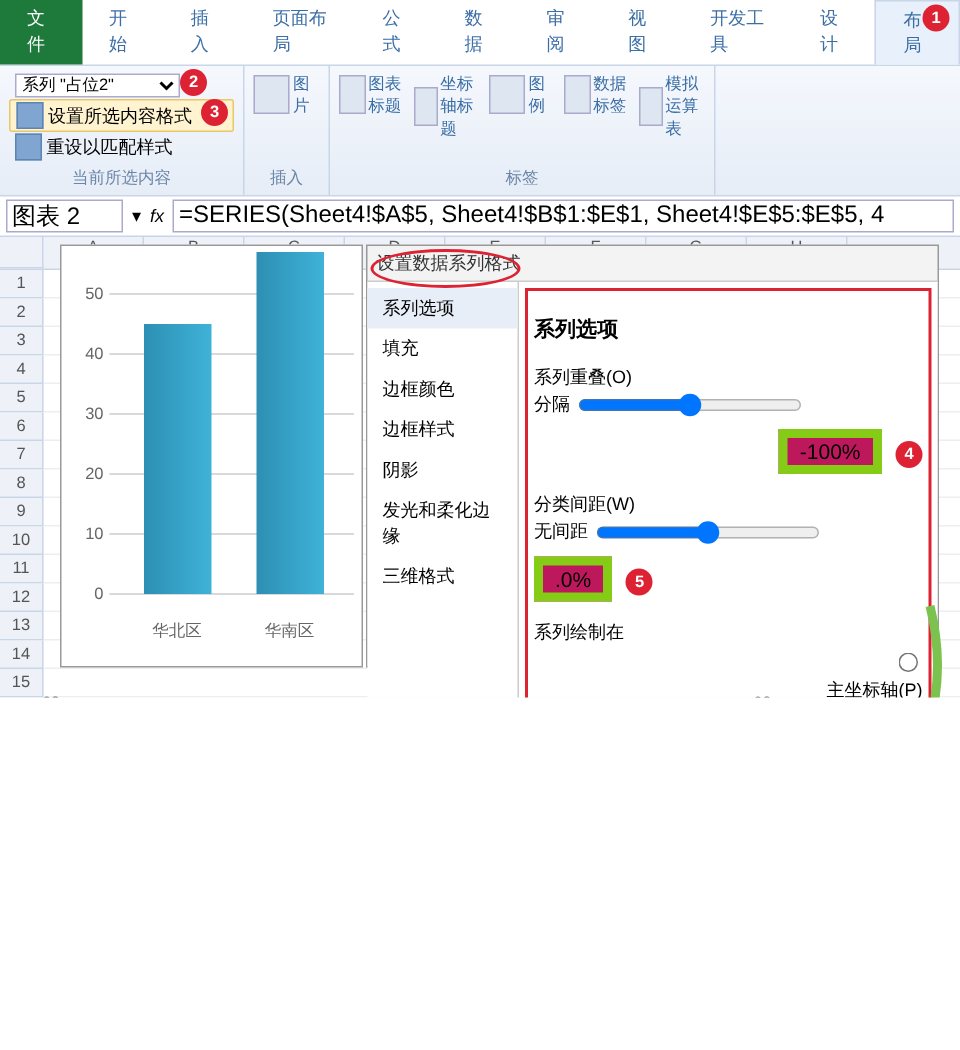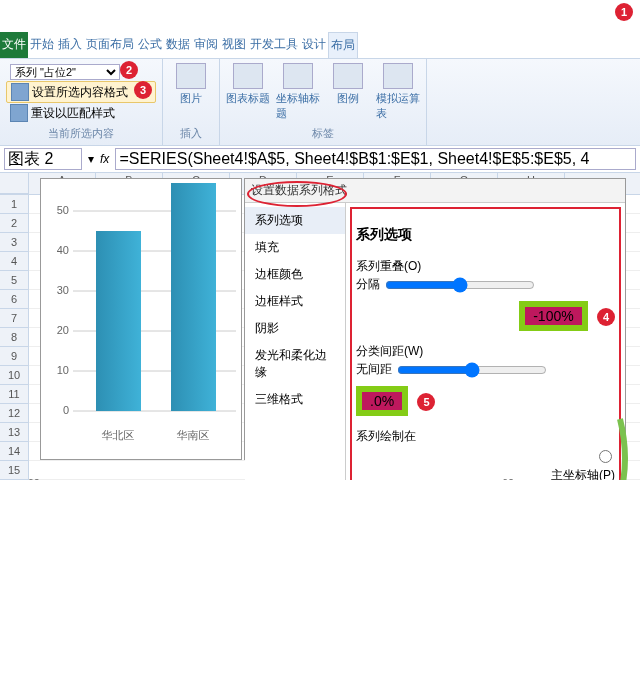--- a/index.html
+++ b/index.html
@@ -1,27 +1,27 @@
 <!DOCTYPE html>
 <html><head>
 <meta charset="utf-8">
 <style>
 body { margin:0; font-family:"Microsoft YaHei", sans-serif; font-size:12px; background:#fff; width:640px; }
 .tabs { display:flex; background:#fff; border-bottom:1px solid #c8d6e8; }
-.tab { padding:4px 2px; color:#3b6ea5; cursor:pointer;margin-top:32px; }
+.tab { padding:4px 18px; color:#3b6ea5; cursor:pointer; }
 .tab.file { background:#1e7a3a; color:#fff; }
 .tab.active { background:#e8f0fb; border-top:1px solid #c8d6e8; border-left:1px solid #c8d6e8; border-right:1px solid #c8d6e8; }
 .ribbon { display:flex; background:linear-gradient(#f5f8fd,#e6edf7); border-bottom:1px solid #c8d6e8; height:86px; }
 .group { display:flex; flex-direction:column; justify-content:space-between; border-right:1px solid #c8d6e8; padding:4px 6px; }
 .group-body { display:flex; gap:6px; align-items:flex-start; }
 .group-label { text-align:center; color:#6b86a8; font-size:11px; padding-top:2px; }
 .btn-small { display:flex; align-items:center; gap:3px; padding:1px 4px; cursor:pointer; }
 .btn-small.hl { background:#fff3d0; border:1px solid #e8c76b; border-radius:2px; }
 .ico { width:16px; height:16px; display:inline-block; background:#7fa5d0; border:1px solid #5c85b3; }
-.big-btn { display:flex; flex-direction:column; align-items:center; width:44px; gap:2px; cursor:pointer;justify-content:center; }
+.big-btn { display:flex; flex-direction:row; align-items:center; width:44px; gap:2px; cursor:pointer;justify-content:center; }
 .big-ico { width:28px; height:24px; background:#dde6f1; border:1px solid #aac; }
 .big-btn span { font-size:11px; color:#3b6ea5; }
 .sel-row { display:flex; align-items:center; gap:4px; padding:1px 4px; }
 .sel-row select, .sel-row input { font-size:11px; border:1px solid #aac; }
 .red-circ { width:18px; height:18px; border-radius:50%; background:#d23; color:#fff; display:inline-flex; align-items:center; justify-content:center; font-size:11px; font-weight:bold; position:absolute; }
 .red-oval { border:2px solid #d23; border-radius:50%; position:absolute; pointer-events:none; }
 .fbar { display:flex; align-items:center; border-bottom:1px solid #c8d6e8; padding:2px 4px; gap:6px; }
 .fbar input { border:1px solid #aac; font-size:16px; padding:1px 3px; }
 .sheet { position:relative; }
 .hdr-row { display:flex; background:#eef2f8; border-bottom:1px solid #c8d6e8; }
@@ -108,20 +108,24 @@
       <div class="big-btn">
             <div class="big-ico"></div>
             <span>坐标轴标题</span>
           </div>
       <div class="big-btn">
             <div class="big-ico"></div>
             <span>图例</span>
           </div>
       <div class="big-btn">
             <div class="big-ico"></div>
+            <span>数据标签</span>
+          </div>
+      <div class="big-btn">
+            <div class="big-ico"></div>
             <span>模拟运算表</span>
           </div>
     </div>
     <div class="group-label">标签</div>
   </div>
 </div>
 
 <div class="fbar">
   <input type="text" style="width: 70px;" value="图表 2">
   <span>▾</span>

